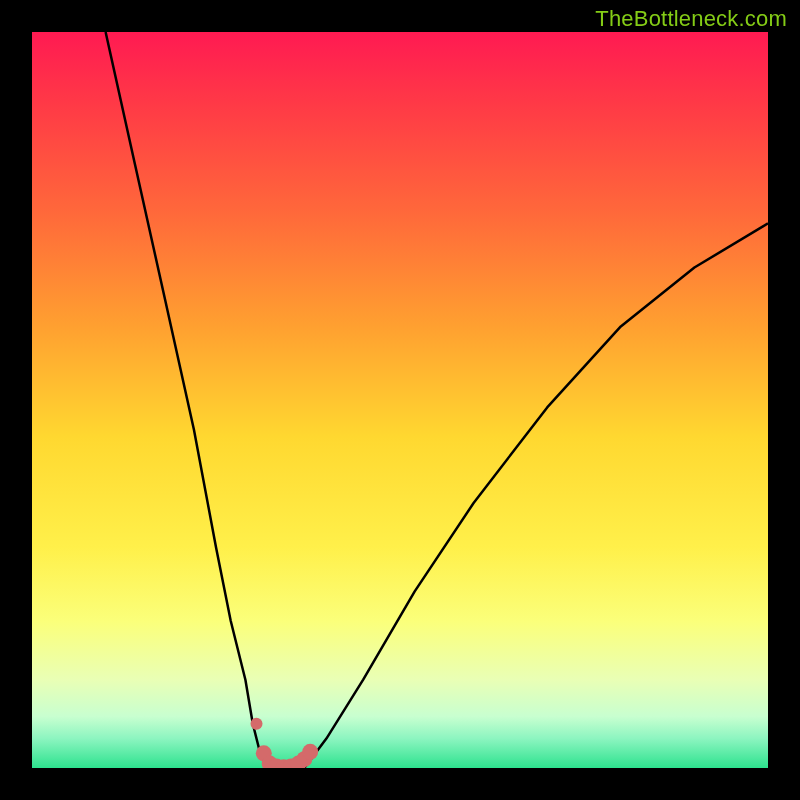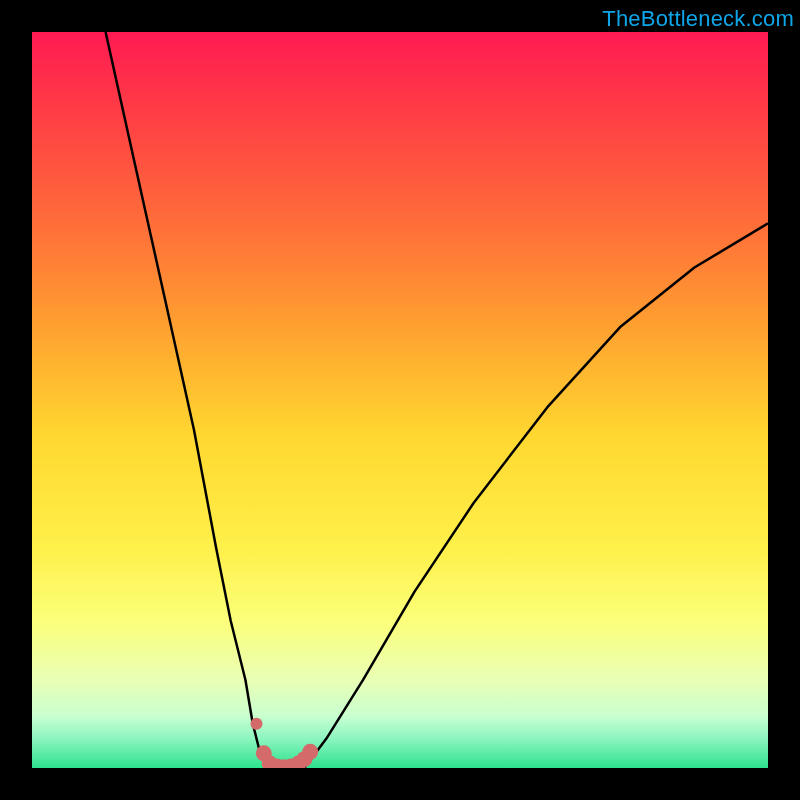--- a/index.html
+++ b/index.html
@@ -36,22 +36,22 @@
       #fbff7a 80%,
       #e9ffb5 88%,
       #c8ffd0 93%,
       #8cf5c0 96%,
       #2de28e 100%
     );
   }
   .watermark {
     position: absolute;
     top: 6px;
-    right: 6px;
-    color: #0ea5e9;
+    right: 13px;
+    color: #84cc16;
     font-size: 22px;
     font-weight: 500;
     letter-spacing: 0.2px;
     user-select: none;
   }
   svg {
     position: absolute;
     left: 0;
     top: 0;
   }

